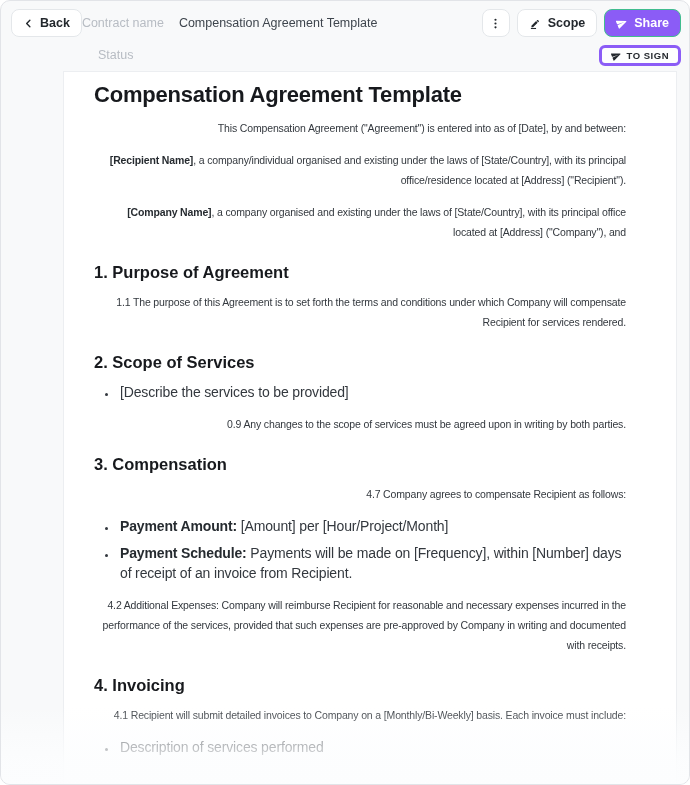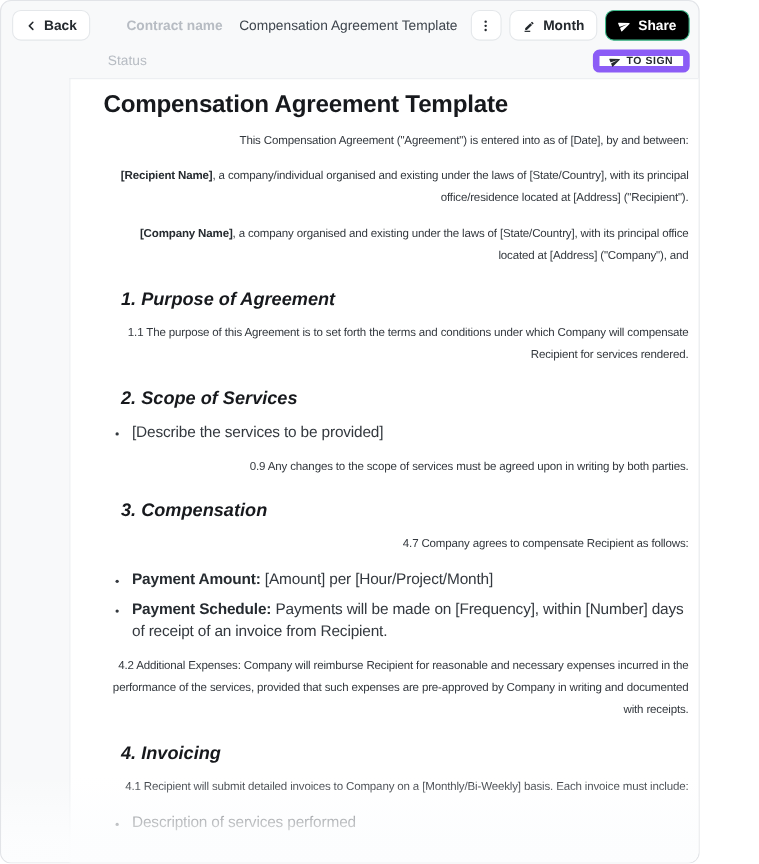--- a/index.html
+++ b/index.html
@@ -1,58 +1,58 @@
 <!DOCTYPE html>
 <html><head>
 <meta charset="utf-8">
 <style>
   html,body{margin:0;padding:0;background:#fff;}
   *{box-sizing:border-box;}
   body{font-family:"Liberation Sans","DejaVu Sans",sans-serif;-webkit-font-smoothing:antialiased;}
 
   .window{
-    position:relative;width:636px;height:785px;overflow:hidden;
+    position:relative;width:690px;height:785px;overflow:hidden;
     background:#f8f9fa;border:1px solid #e2e4e8;border-radius:10px;
   }
 
   
   .topbar{padding:8px 8px 0 10px;}
   .row1{display:flex;align-items:center;}
   .btn{
     display:inline-flex;align-items:center;gap:6px;height:28px;padding:0 11px;
     background:#fff;border:1px solid #e4e7ea;border-radius:8px;
     font-family:inherit;font-size:12.5px;font-weight:600;color:#23282d;cursor:pointer;white-space:nowrap;
   }
   .icon-btn{width:28px;padding:0;justify-content:center;}
   .btn svg{flex:0 0 auto;}
-  .btn-share{background:#000000;border-color:#40bd8e;color:#fff;}
+  .btn-share{background:#8b5cf6;border-color:#40bd8e;color:#fff;}
   .muted{color:#b7bcc3;font-size:12.5px;}
-  .lbl-contract{margin-left:33px;font-weight:bold;}
+  .lbl-contract{}
   .top-title{margin-left:15px;font-size:12.5px;color:#3e454d;}
   .right-group{margin-left:auto;display:flex;align-items:center;gap:7px;}
 
   .row2{display:flex;align-items:center;margin-top:7px;padding-left:87px;height:22px;justify-content:space-between;}
   .lbl-status{display:inline-block;width:93px;}
   .badge{
     display:inline-flex;align-items:center;gap:5px;height:21px;padding:0 9px;
-    background:#fdfefe;border:6px solid #8b5cf6;border-radius:6px;cursor:pointer;
+    background:#fdfefe;border:3px solid #8b5cf6;border-radius:6px;cursor:pointer;
     font-size:9.5px;font-weight:700;letter-spacing:.5px;color:#24292e;
   }
 
   
   .page{
     position:absolute;left:62px;top:70px;width:614px;height:715px;
     background:#fff;border:1px solid #eceef1;border-bottom:none;
     padding:10px 50px 0 30px;overflow:hidden;
   }
   .page h1{
     margin:0 0 10px;font-size:22px;line-height:26px;font-weight:700;
     color:#17191d;letter-spacing:-.2px;
   }
-  .page h2{margin:20px 16px 10px;font-size:16.5px;line-height:20px;font-weight:700;color:#17191d;font-style:italic;}
+  .page h2{margin:20px 0 10px;font-size:16.5px;line-height:20px;font-weight:700;color:#17191d;}
   .page p{margin:0 0 12px;font-size:10.5px;line-height:20px;letter-spacing:-.15px;color:#33383e;text-align:right;}
   .page b{font-weight:700;color:#262b30;}
   .page ul{margin:0 0 12px;padding-left:23px;}
   .page li{font-size:14px;line-height:20px;letter-spacing:-.15px;color:#33383e;margin:0 0 7px;padding-left:3px;}
   .page li::marker{color:#33383e;font-size:9px;}
   .page ul.tight{margin-bottom:0;}
 
   
   .fade-overlay{
     position:absolute;left:0;right:0;bottom:0;height:78px;pointer-events:none;
@@ -92,21 +92,21 @@
               </svg>
           </span>
         </button>
         <button class="btn">
           <span style="display:inline-flex;">
             <svg width="13" height="13" viewBox="0 0 24 24" fill="#23282d">
                 <path d="M4.5 16.1V19h2.9l8.6-8.6-2.9-2.9L4.5 16.1zM18.3 8.5a.77.77 0 0 0 0-1.1l-1.8-1.8a.77.77 0 0 0-1.1 0l-1.4 1.4 2.9 2.9 1.4-1.4z"></path>
                 <rect x="3.5" y="20.2" width="9.5" height="2"></rect>
               </svg>
           </span>
-          <span>Month</span>
+          <span>Scope</span>
         </button>
         <button class="btn btn-share">
           <span style="display:inline-flex;transform:rotate(-22deg);">
             <svg width="12" height="12" viewBox="0 0 24 24" fill="#ffffff">
                 <path d="M3.4 20.4l17.45-7.48a1 1 0 0 0 0-1.84L3.4 3.6a.99.99 0 0 0-1.39.91l-.01 5.61a1 1 0 0 0 .87.99L17 12 2.87 12.89a1 1 0 0 0-.87.99l.01 5.61c0 .71.73 1.2 1.39.91z"></path>
               </svg>
           </span>
           <span>Share</span>
         </button>
       </div>

